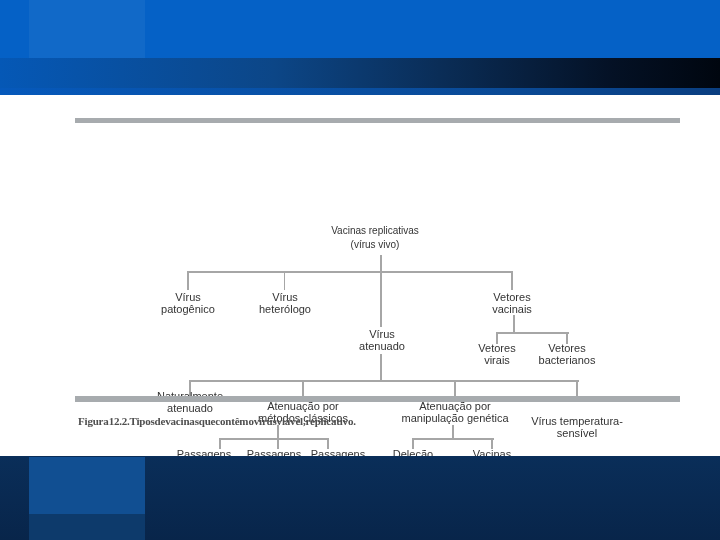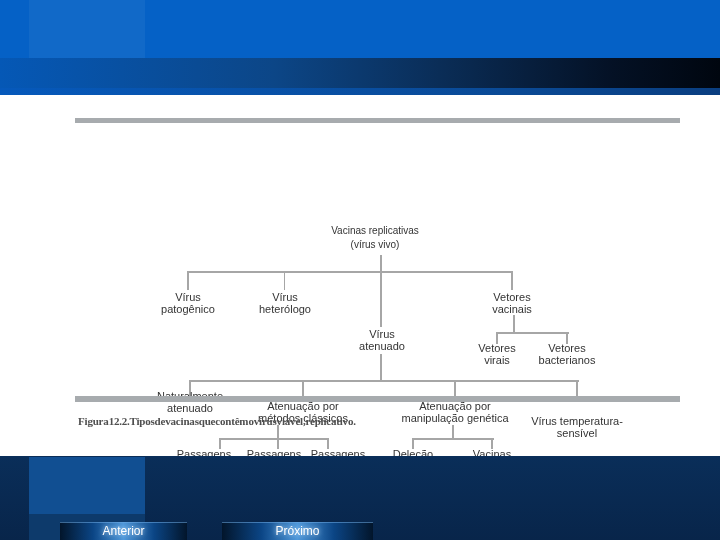--- a/index.html
+++ b/index.html
@@ -117,17 +117,15 @@
         <div class="node" style="left: 452px; top: 353px; width: 80px;">Vacinas
 diferenciais</div>
       </div>
     <div class="rule rule-bottom"></div>
     <div class="caption">Figura 12.2. Tipos de vacinas que contêm o vírus viável, replicativo.</div>
   </div>
 
   <div class="footer">
     <div class="footer-square"></div>
     <div class="footer-substrip"></div>
-    <button class="nav-button nav-prev">Anterior</button>
-    <button class="nav-button nav-next">Próximo</button>
   </div>
 
 </div>
 
 </body></html>

